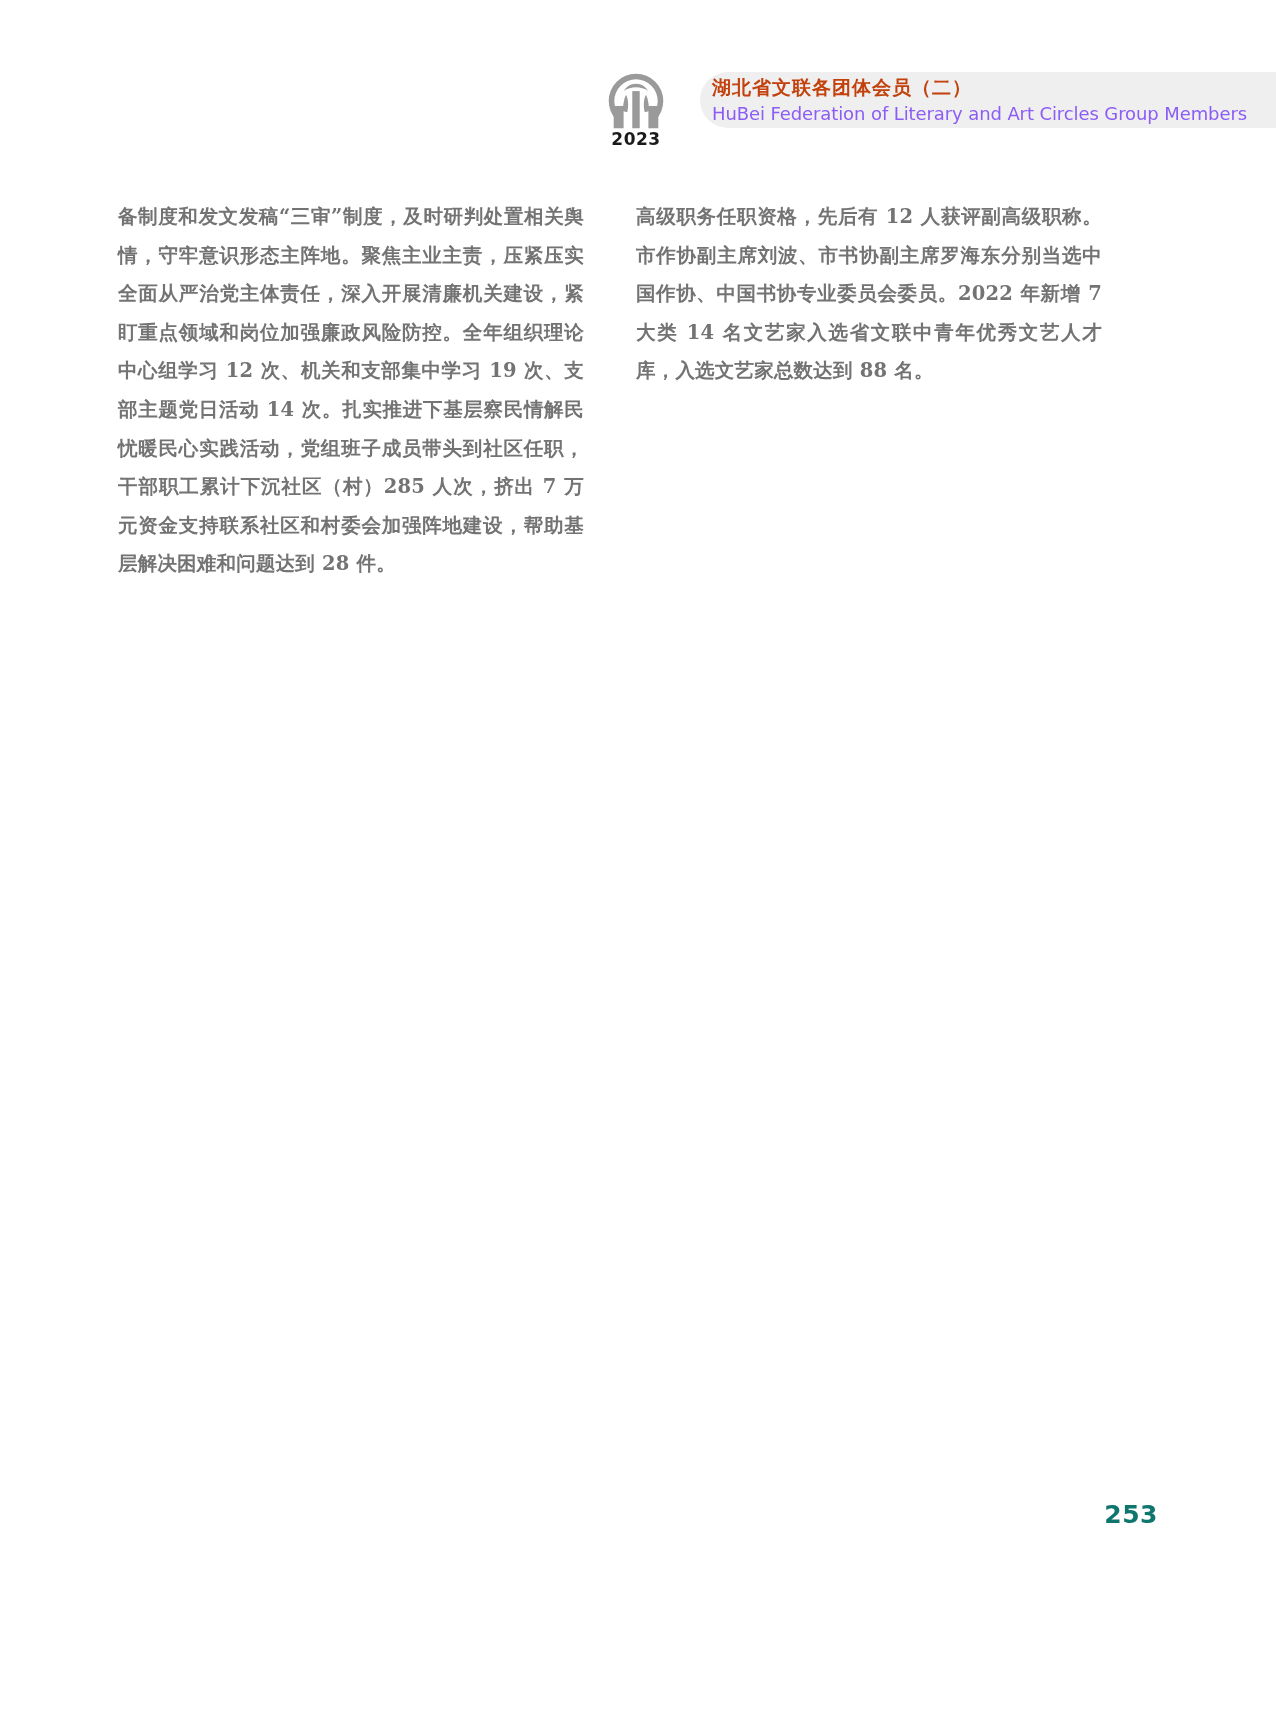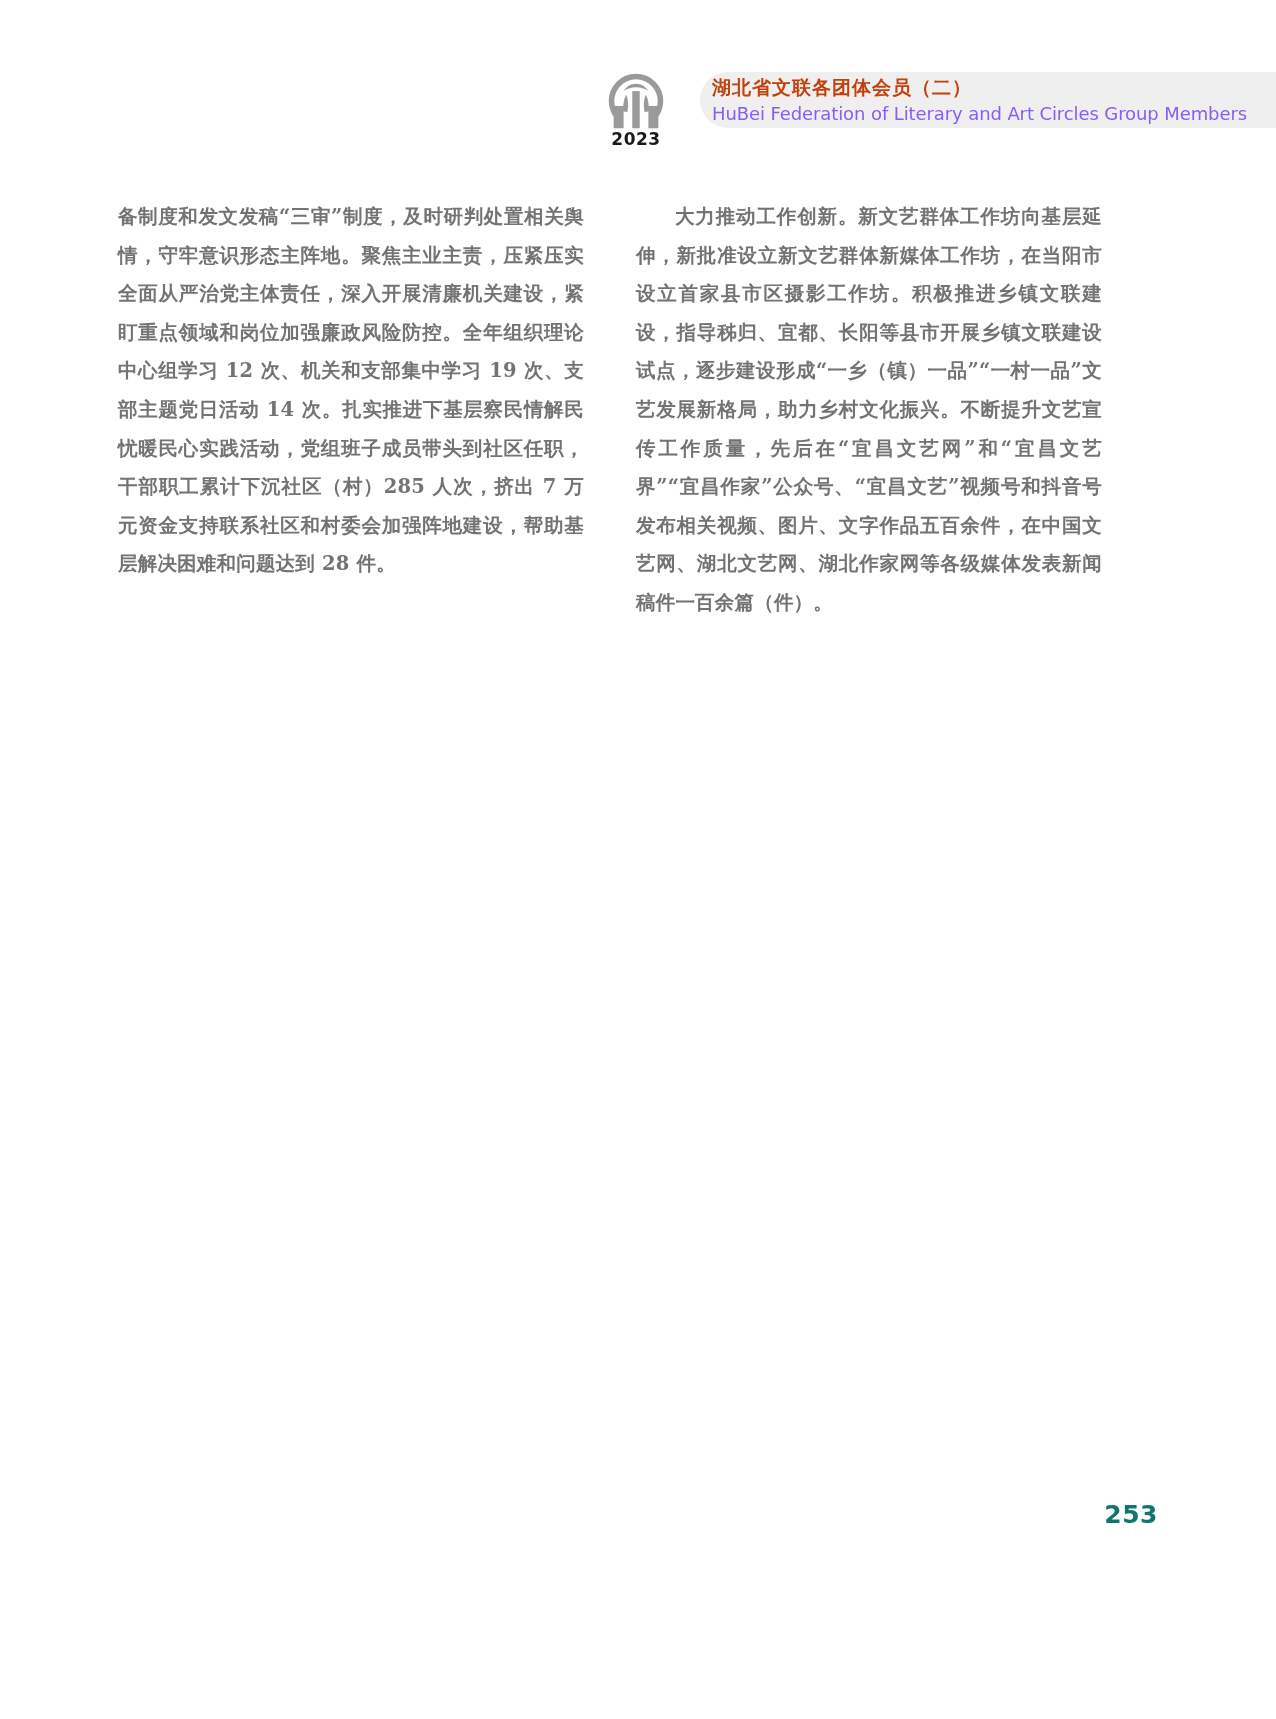--- a/index.html
+++ b/index.html
@@ -158,19 +158,19 @@
     </div>
   </div>
 
   <div class="columns">
 
     <div class="col col-left">
       <p class="para">备制度和发文发稿“三审”制度，及时研判处置相关舆情，守牢意识形态主阵地。聚焦主业主责，压紧压实全面从严治党主体责任，深入开展清廉机关建设，紧盯重点领域和岗位加强廉政风险防控。全年组织理论中心组学习 12 次、机关和支部集中学习 19 次、支部主题党日活动 14 次。扎实推进下基层察民情解民忧暖民心实践活动，党组班子成员带头到社区任职，干部职工累计下沉社区（村）285 人次，挤出 7 万元资金支持联系社区和村委会加强阵地建设，帮助基层解决困难和问题达到 28 件。</p>
     </div>
 
     <div class="col col-right">
-      <p class="para indent">大力推动工作创新。新文艺群体工作坊向基层延伸，新批准设立新文艺群体新媒体工作坊，在当阳市设立首家县市区摄影工作坊。积极推进乡镇文联建设，指导秭归、宜都、长阳等县市开展乡镇文联建设试点，逐步建设形成“一乡（镇）一品”“一村一品”文艺发展新格局，助力乡村文化振兴。不断提升文艺宣传工作质量，先后在“宜昌文艺网”和“宜昌文艺界”“宜昌作家”公众号、“宜昌文艺”视频号和抖音号发布相关视频、图片、文字作品五百余件，在中国文艺网、湖北文艺网、湖北作家网等各级媒体发表新闻稿件一百余篇（件）。</p>
+      <p class="para">高级职务任职资格，先后有 12 人获评副高级职称。市作协副主席刘波、市书协副主席罗海东分别当选中国作协、中国书协专业委员会委员。2022 年新增 7 大类 14 名文艺家入选省文联中青年优秀文艺人才库，入选文艺家总数达到 88 名。</p>
     </div>
   </div>
 
   <div class="folio">253</div>
 
 </div>
 
 </body></html>

